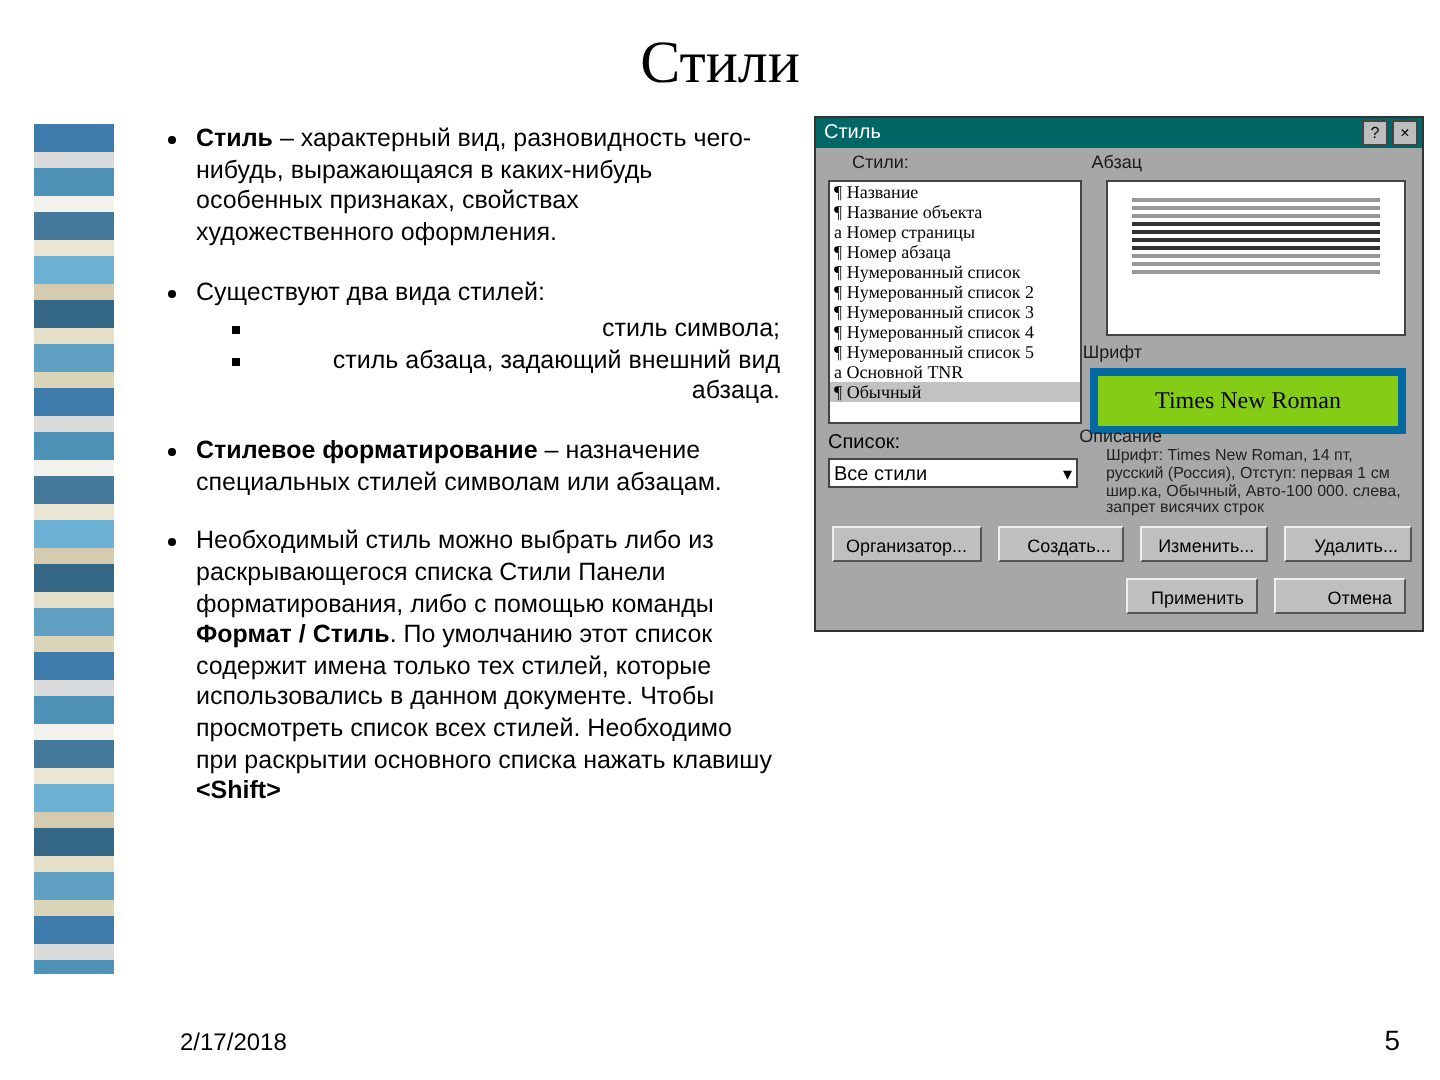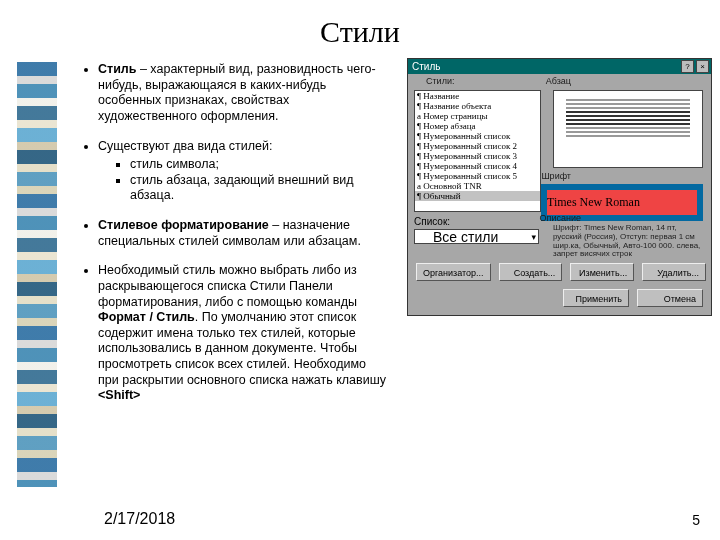--- a/index.html
+++ b/index.html
@@ -62,20 +62,21 @@
     margin: 0;
     padding-left: 18px;
   }
   .content ul.top > li {
     margin-bottom: 14px;
   }
   .content ul.sub {
     list-style: square;
     margin: 3px 0 0 0;
     padding-left: 32px;
+    text-align: right;
   }
   .content b { font-weight: 700; }
   .screenshot {
     position: absolute;
     right: 8px;
     top: 58px;
     width: 305px;
     height: 258px;
     background: #a7a7a7;
     border: 1px solid #333;
@@ -129,46 +130,46 @@
     width:150px; height:78px;
     background:#fff; border:1px solid #444;
     padding:6px;
     box-sizing:border-box;
   }
   .preview-para .line { height:2px; background:#999; margin:2px 6px; }
   .preview-font {
     position:absolute;
     right:8px; top:110px;
     width:150px; height:25px;
-    background:#ef4444; border:6px solid #0369a1;
+    background:#84cc16; border:4px solid #0369a1;
     font-family:"Times New Roman", serif;
     font-size:12px;
-    text-align:left;
+    text-align:center;
     line-height:25px;
   }
   .desc {
     position:absolute;
     right:8px; top:150px;
     width:150px;
     font-size:8px;
     color:#222;
     line-height:1.1;
   }
   .droplabel {
     position:absolute;
     left:6px; top:142px;
     font-size:10px;
   }
   .dropdown {
     position:absolute;
     left:6px; top:155px;
     width:125px; height:15px;
     background:#fff; border:1px solid #444;
-    font-size:14px;
-    padding-left:18px;
+    font-size:10px;
+    padding-left:2px;
     line-height:15px;
     box-sizing:border-box;
   }
   .dropdown::after {
     content:"▾";
     position:absolute; right:2px; top:0; font-size:9px;
   }
   .btnrow {
     position:absolute;
     left:8px; bottom:34px;
@@ -188,22 +189,22 @@
     border-top-color:#eee; border-left-color:#eee;
     font-size:9px;
     text-align:right;
     line-height:18px;
     padding:0 6px;
     box-sizing:border-box;
     white-space:nowrap;
   }
   .footer-date {
     position:absolute;
-    left:104px; bottom:12px;
-    font-size:16px;
+    left:90px; bottom:12px;
+    font-size:12px;
   }
   .footer-page {
     position:absolute;
     right:20px; bottom:12px;
     font-size:14px;
   }
 </style>
 </head>
 <body>
 

